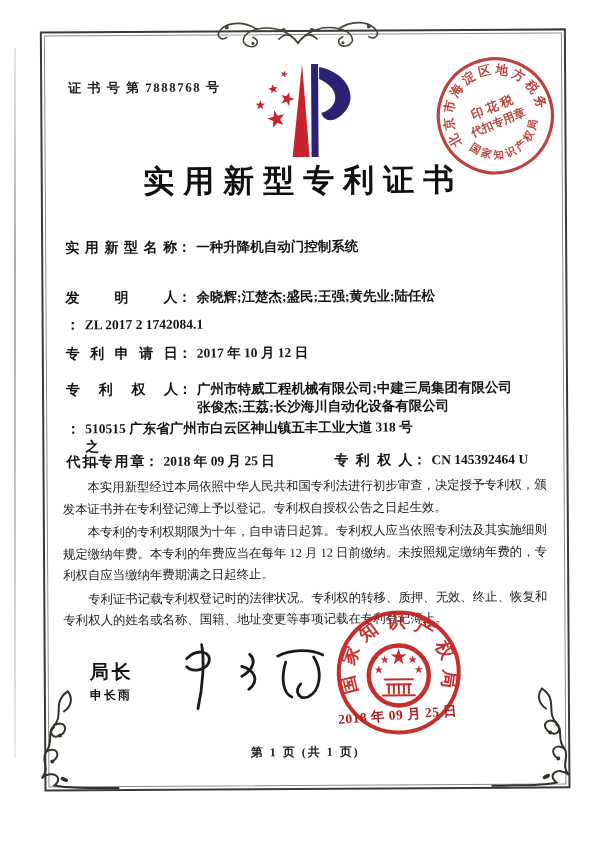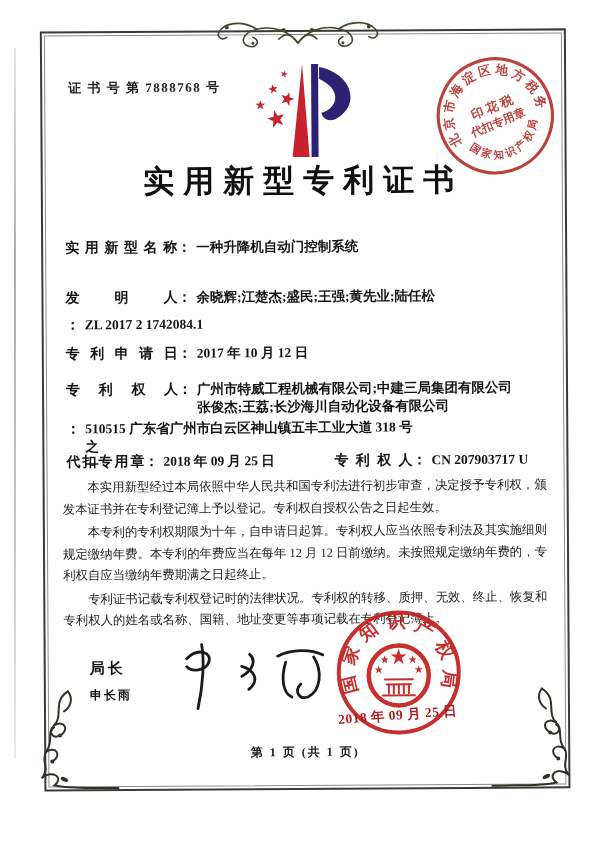--- a/index.html
+++ b/index.html
@@ -24,21 +24,21 @@
   .frow{position:absolute;left:66px;display:flex;align-items:flex-start;color:#141414;font-weight:700;}
   .flabel{display:inline-block;width:112px;font-size:14px;text-align:justify;text-align-last:justify;}
   .fcolon{font-size:14px;margin-right:5px;}
   .fvalue{font-size:13.5px;line-height:1.35;max-width:330px;}
   .fvalue .line2{display:block;}
   .grant-right{position:absolute;left:268px;top:0;display:flex;}
   
   .bodytext{position:absolute;left:62px;top:476px;width:484px;color:#1c1c1c;}
   .bodytext p{margin:0 0 2px 0;font-size:12.4px;line-height:1.74;text-indent:2em;text-align:justify;}
   
-  .dir-title{position:absolute;left:88px;top:658px;font-size:15px;letter-spacing:3px;font-weight:700;color:#151515;}
+  .dir-title{position:absolute;left:88px;top:658px;font-size:19px;letter-spacing:3px;font-weight:700;color:#151515;}
   .dir-name{position:absolute;left:88px;top:686px;font-size:12px;letter-spacing:2px;font-weight:700;color:#151515;}
   .sig{position:absolute;left:172px;top:638px;}
   .seal{position:absolute;left:328px;top:608px;}
   .seal-date{position:absolute;left:336px;top:707px;font-size:13.5px;font-weight:700;color:#ab1f1f;
              transform:rotate(-4deg);letter-spacing:.5px;}
   .footer{position:absolute;left:42px;top:744px;width:522px;text-align:center;font-size:12px;
           letter-spacing:2px;color:#222;font-weight:600;}
   
   .scan-credit{position:absolute;left:0;top:814px;width:600px;height:42px;background:#fff;}
 </style>
@@ -182,21 +182,21 @@
 
     <div class="frow" style="top:452px;width:478px;">
       <span style="display:flex;">
         <span class="flabel" style="width:78px;">代扣专用章</span>
           <span class="fcolon">：</span>
         <span class="fvalue">2018 年 09 月 25 日</span>
       </span>
       <span class="grant-right">
         <span class="flabel" style="width:78px;">专利权人</span>
           <span class="fcolon">：</span>
-        <span class="fvalue">CN 207903717 U</span>
+        <span class="fvalue">CN 145392464 U</span>
       </span>
     </div>
 
     <div class="bodytext">
       <p>本实用新型经过本局依照中华人民共和国专利法进行初步审查，决定授予专利权，颁发本证书并在专利登记簿上予以登记。专利权自授权公告之日起生效。</p>
       <p>本专利的专利权期限为十年，自申请日起算。专利权人应当依照专利法及其实施细则规定缴纳年费。本专利的年费应当在每年 12 月 12 日前缴纳。未按照规定缴纳年费的，专利权自应当缴纳年费期满之日起终止。</p>
       <p>专利证书记载专利权登记时的法律状况。专利权的转移、质押、无效、终止、恢复和专利权人的姓名或名称、国籍、地址变更等事项记载在专利登记簿上。</p>
     </div>
 
     <div class="dir-title">局长</div>

